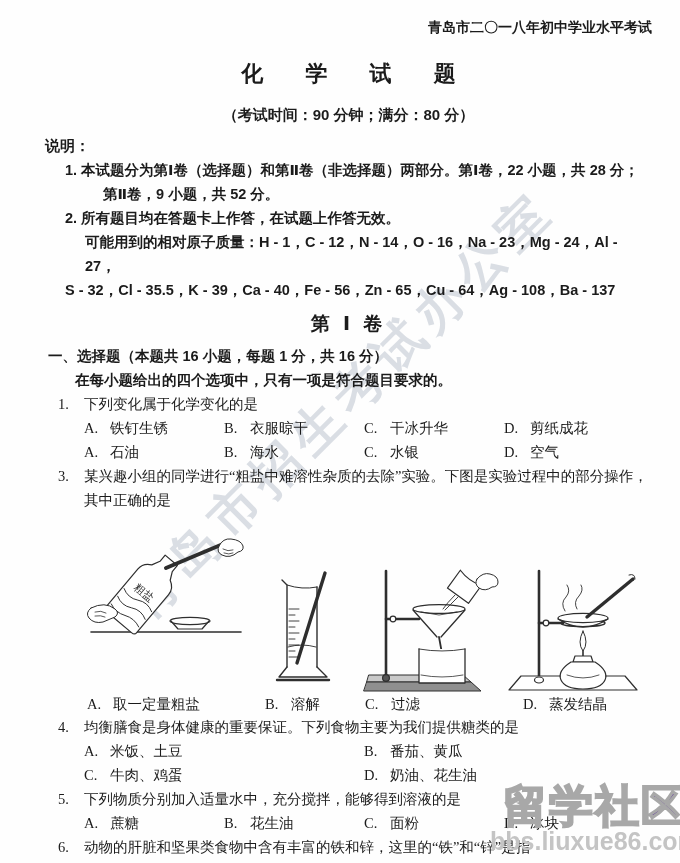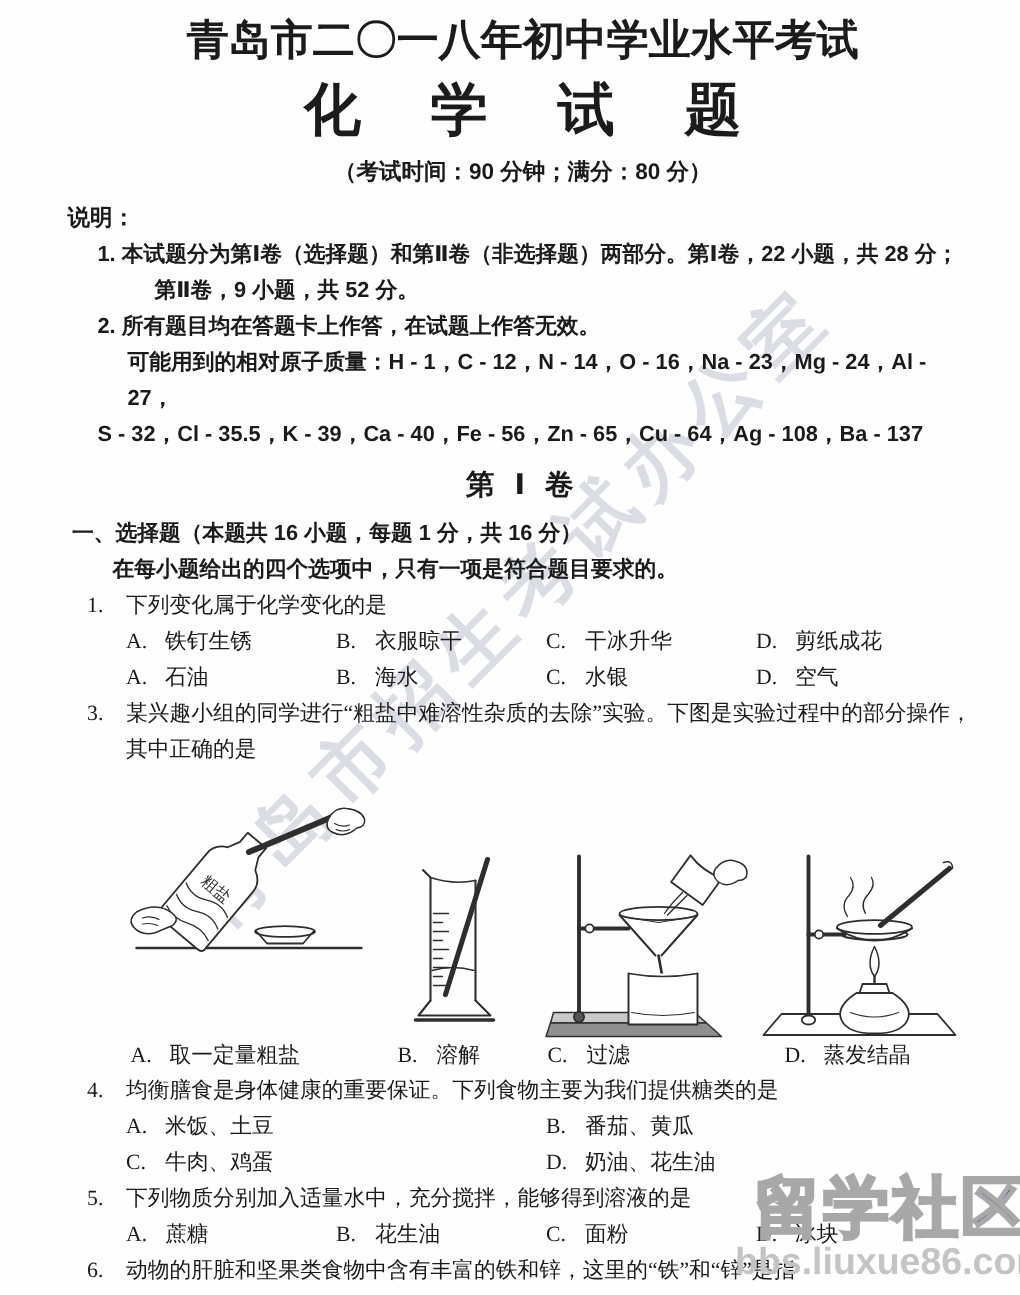--- a/index.html
+++ b/index.html
@@ -5,22 +5,22 @@
   html,body{margin:0;padding:0;background:#ffffff;}
   .page{
     width:680px;height:863px;position:relative;overflow:hidden;
     background:#fefefe;color:#1b1b1b;
     font-family:"Liberation Serif","DejaVu Serif",serif;
     font-size:14.5px;line-height:24px;
   }
   .content{position:relative;z-index:1;padding:8px 28px 0 45px;}
   .hei{font-family:"Liberation Sans","DejaVu Sans",sans-serif;font-weight:bold;}
 
-  .exam-title{font-size:28px;text-align:center;margin:4px 0 0;line-height:30px;}
-  .paper-title{font-size:38px;text-align:center;letter-spacing:18px;padding-left:18px;
+  .exam-title{font-size:14px;text-align:right;margin:4px 0 0;line-height:30px;}
+  .paper-title{font-size:22px;text-align:center;letter-spacing:18px;padding-left:18px;
     margin:12px 0 8px;line-height:40px;}
   .exam-meta{text-align:center;font-size:15px;margin:0 0 6px;line-height:26px;}
 
   .instr-label{font-size:15px;margin:0;}
   .instr-line{margin:0 0 0 20px;}
   .instr-line.cont{margin-left:58px;}
   .masses-line1{margin:0 0 0 40px;}
   .masses-line2{margin:0 0 0 20px;}
 
   .part-heading{text-align:center;font-size:19px;margin:8px 0 6px;line-height:28px;letter-spacing:4px;}

